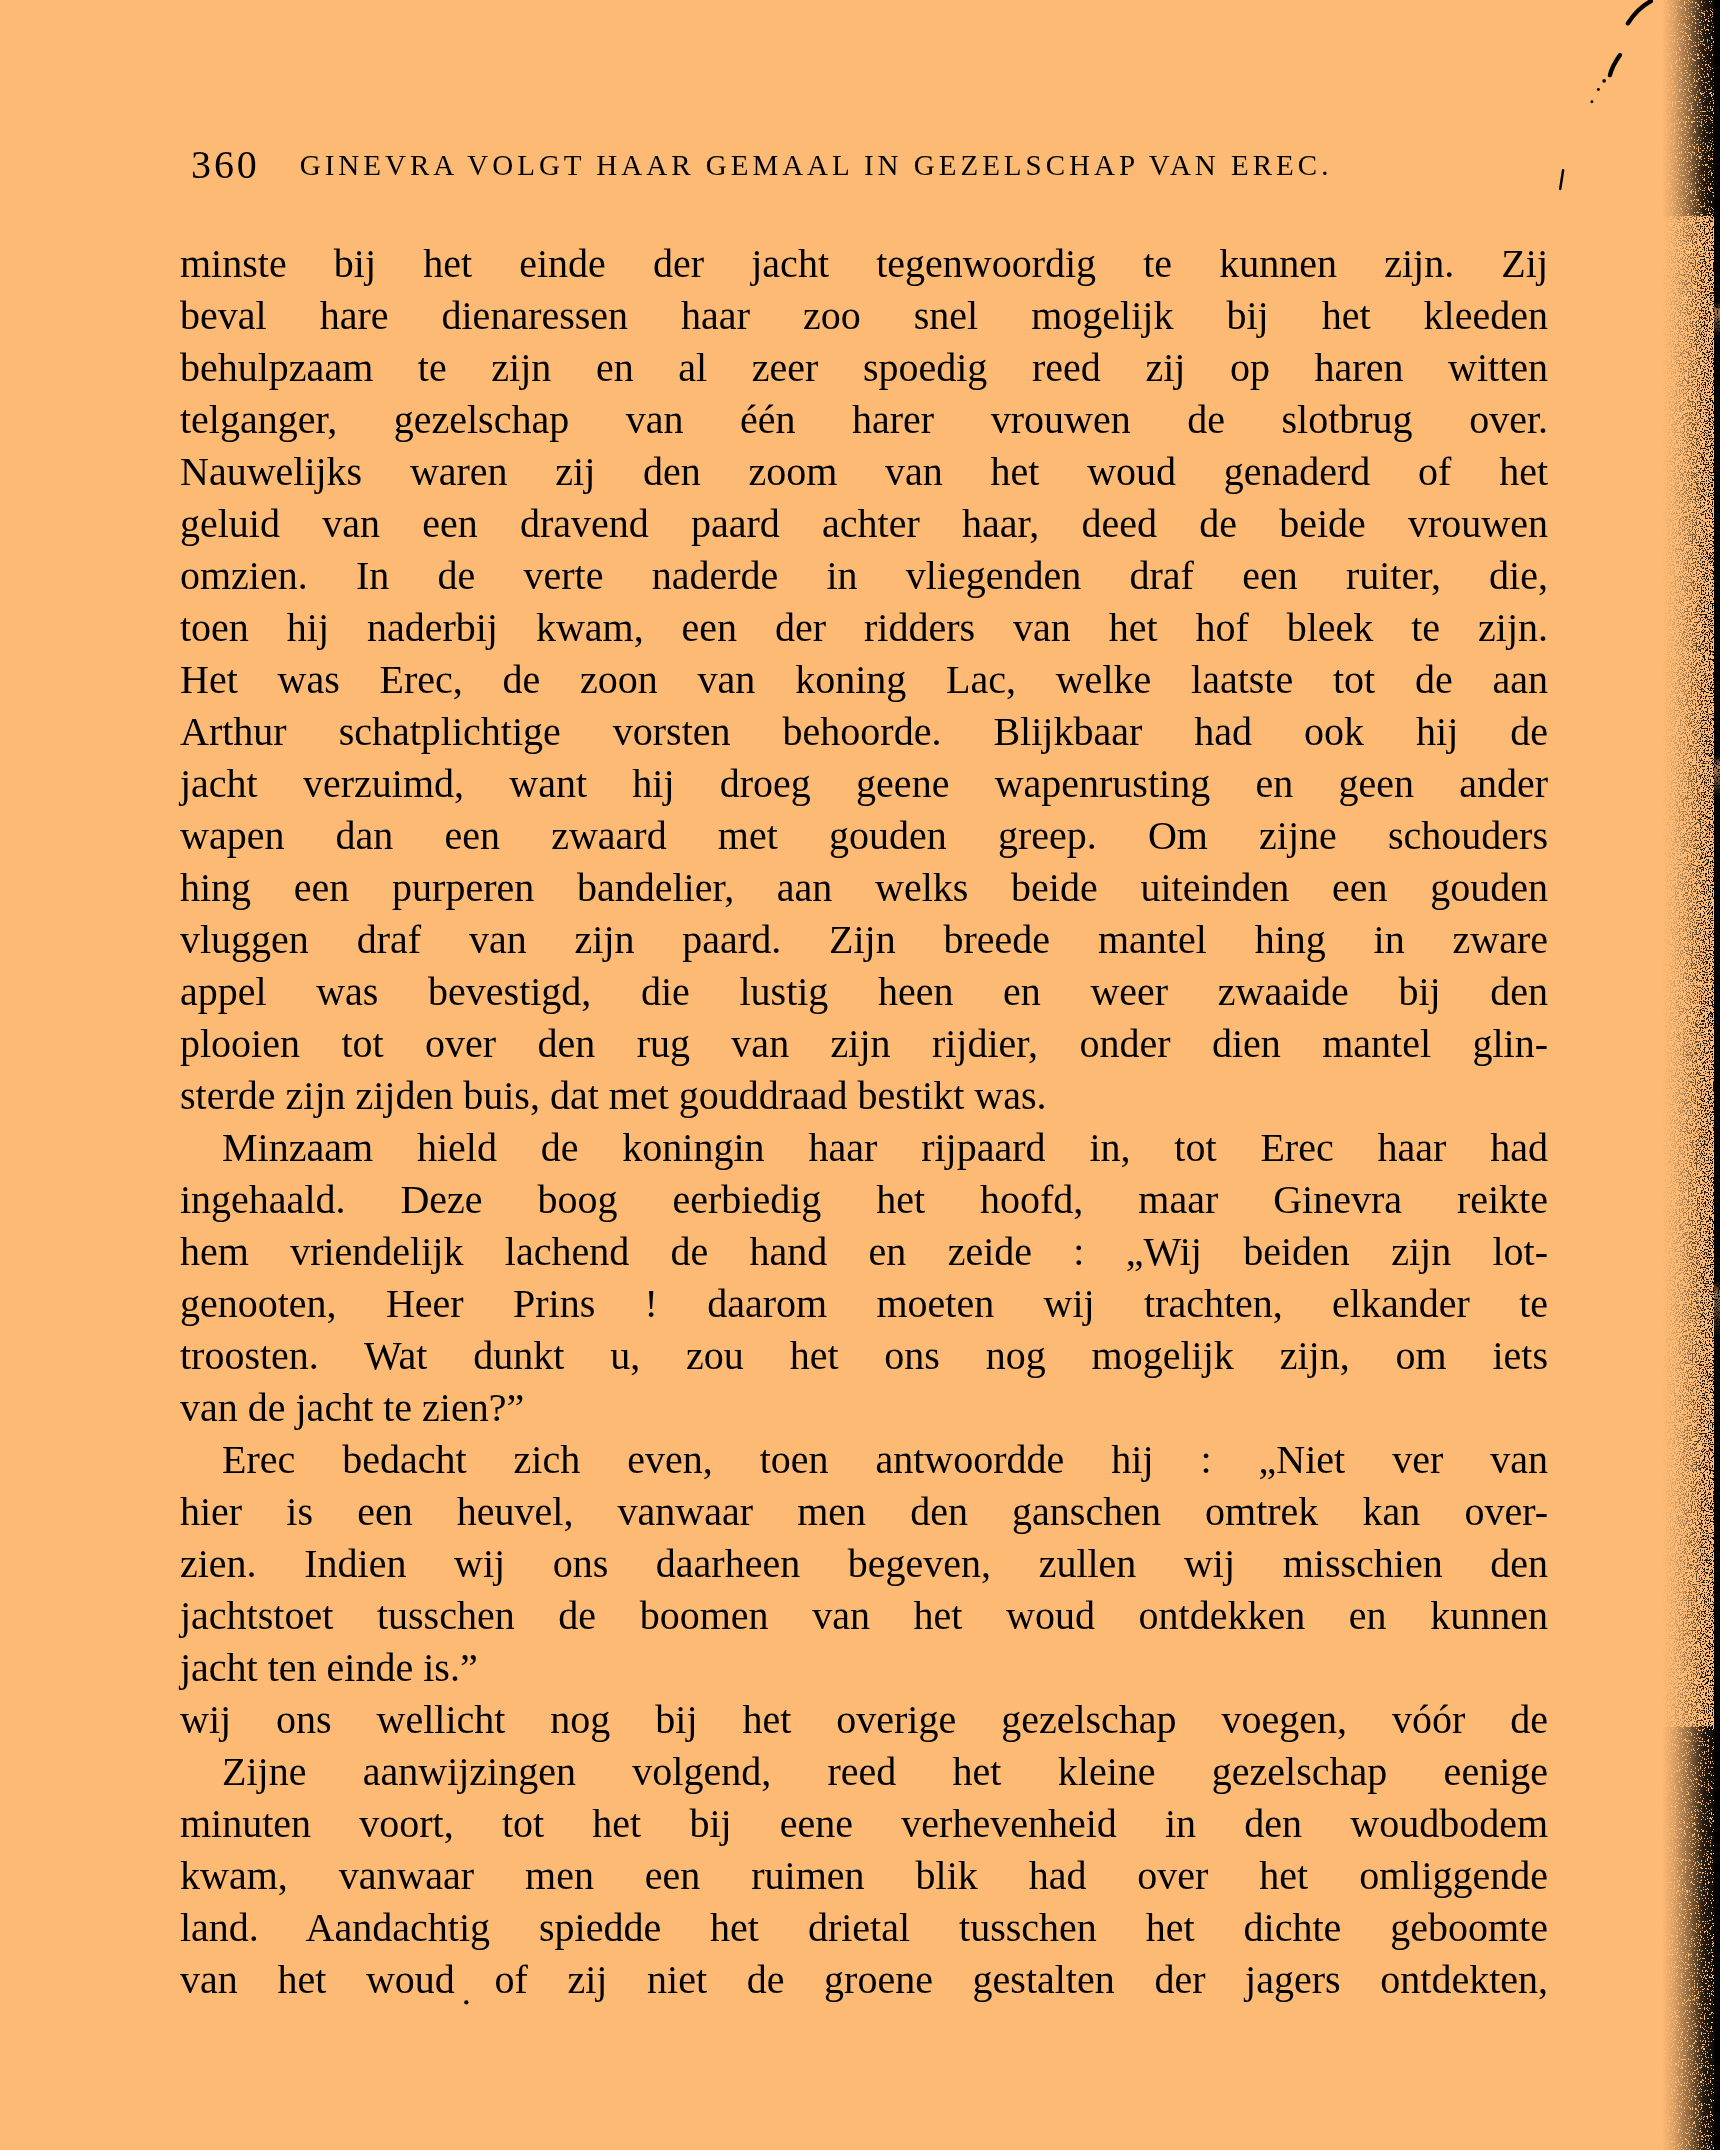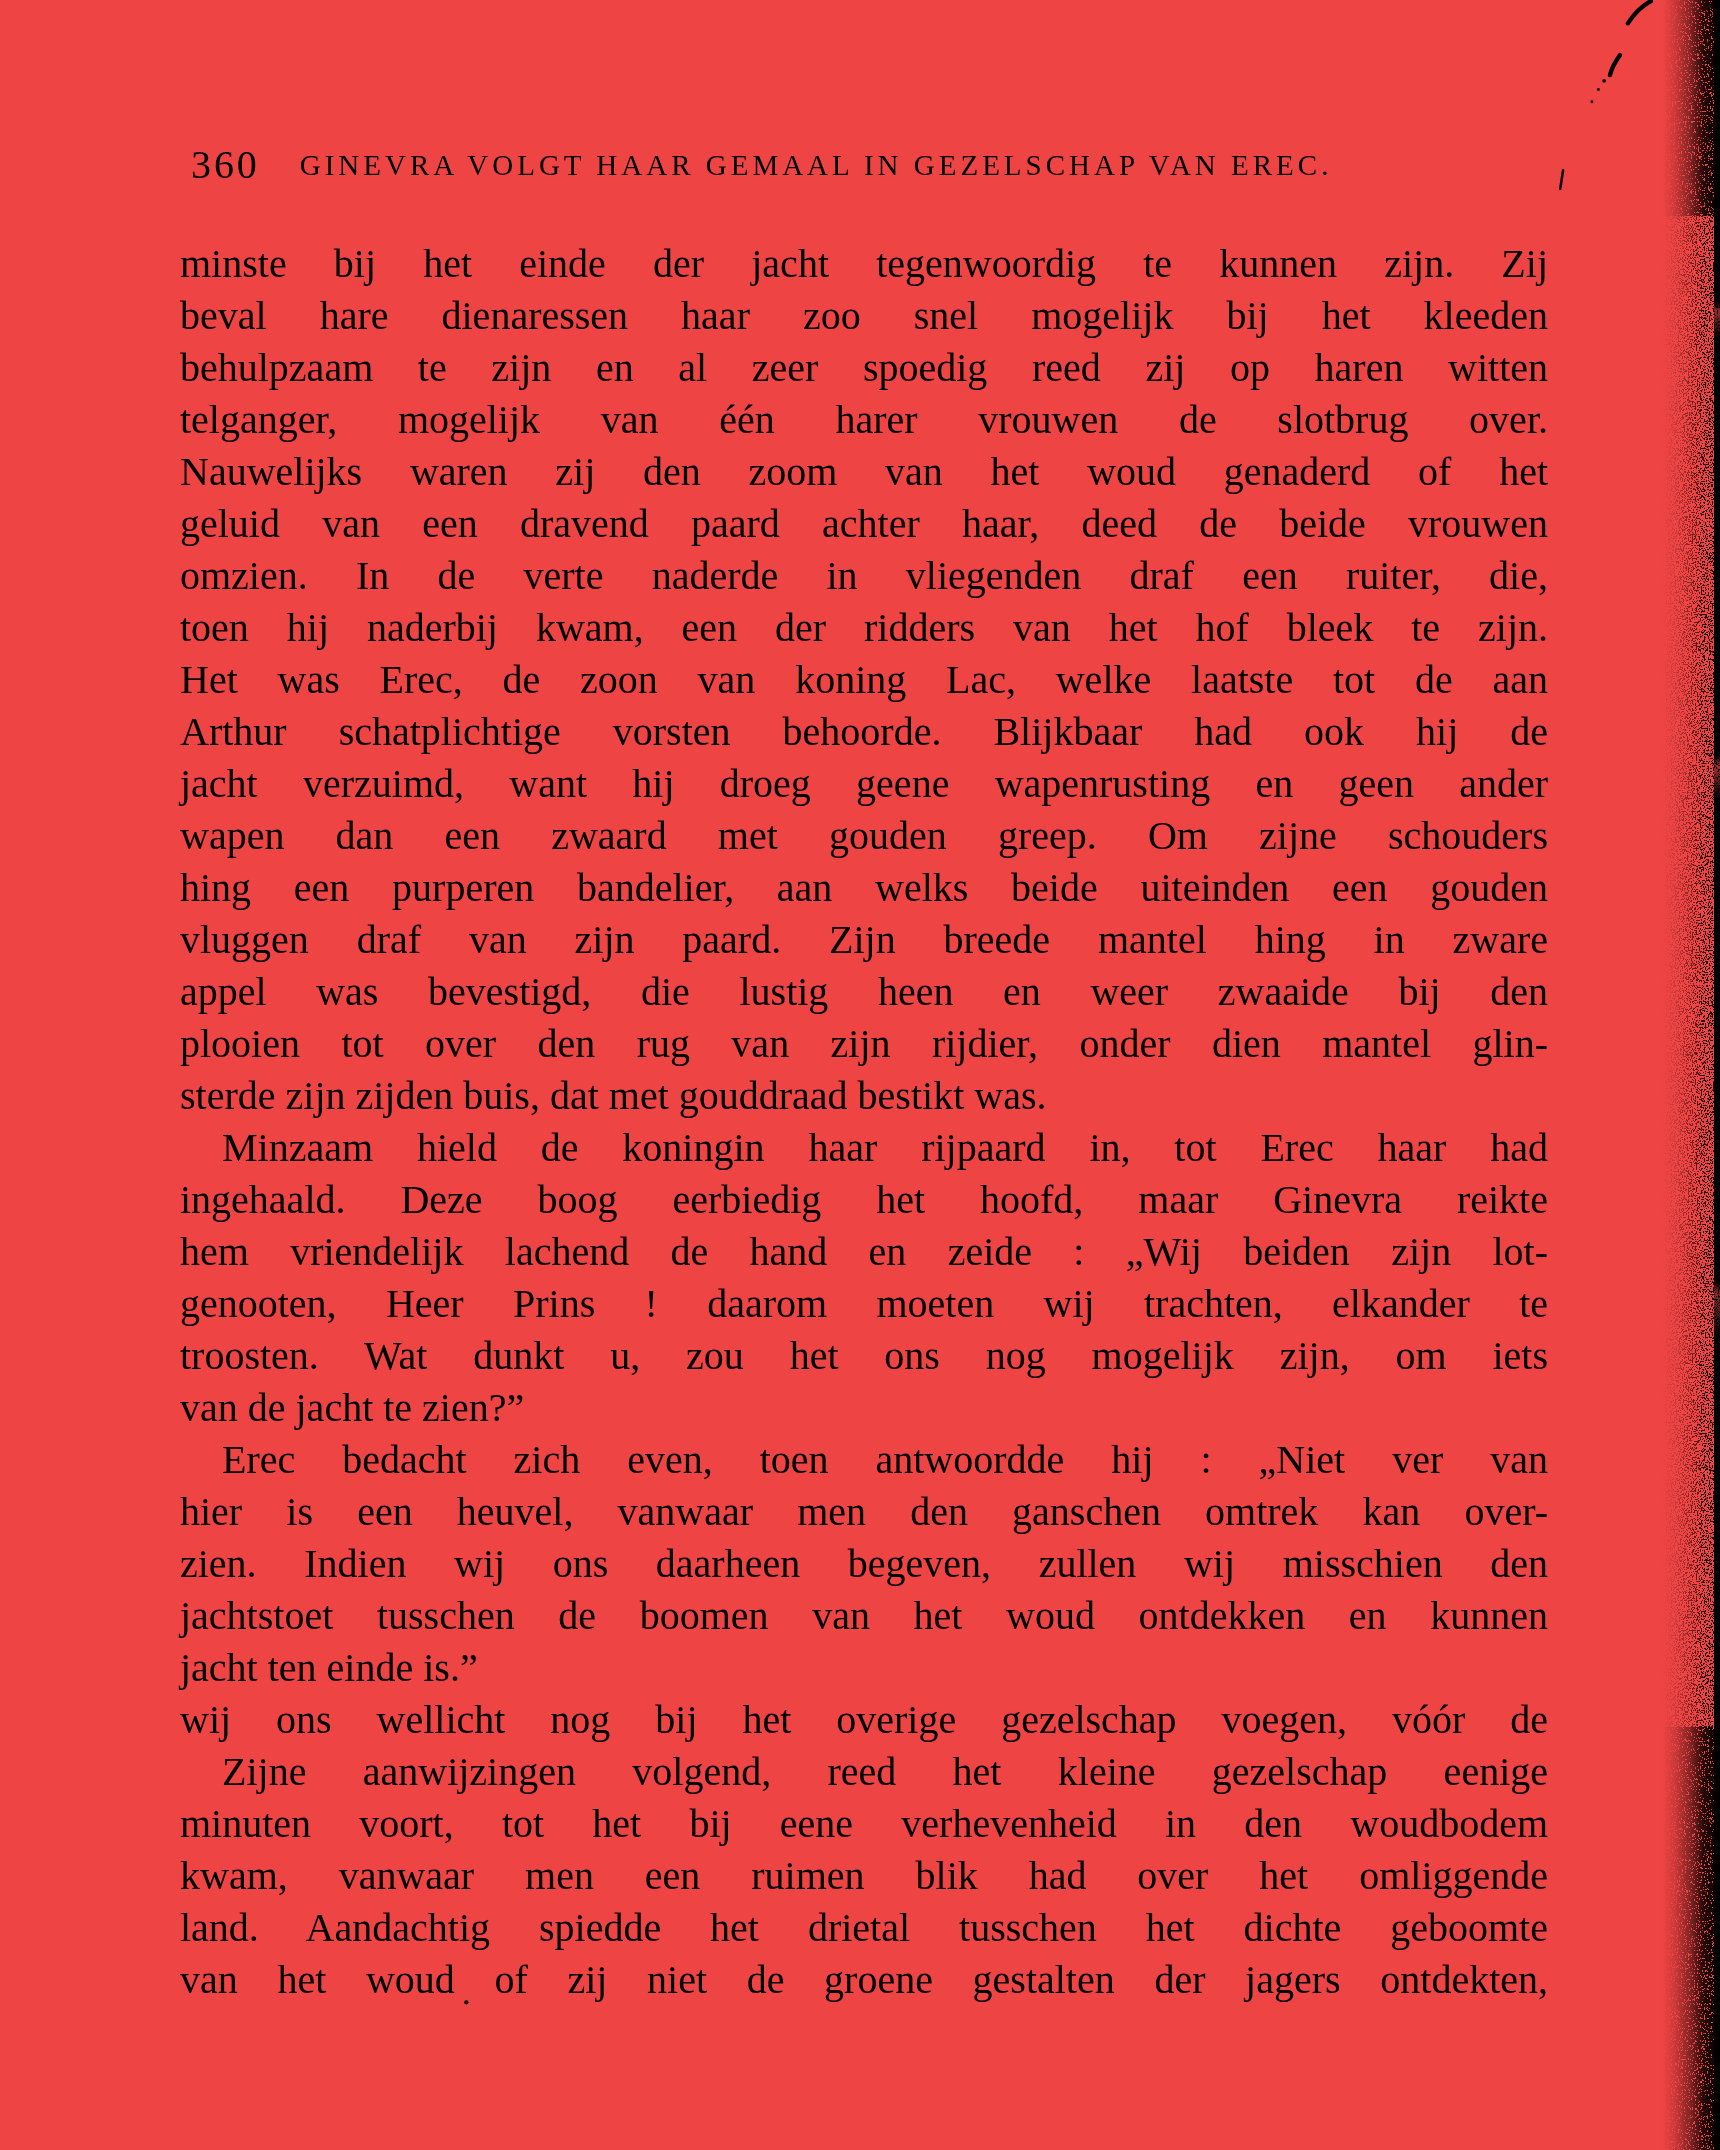--- a/index.html
+++ b/index.html
@@ -1,20 +1,20 @@
 <!DOCTYPE html>
 <html style="font-size:11.5px"><head>
 <meta charset="utf-8">
 <style>
   html, body { margin: 0; padding: 0; background: #e8e8e8; }
   .page {
     position: relative;
     width: 1720px;
     height: 2151px;
-    background: #ef4444;
+    background: #fdba74;
     color: #000000;
     font-family: "Liberation Serif", "DejaVu Serif", serif;
     overflow: hidden;
   }
 
   
   .running-header {
     position: absolute;
     top: 138px;
     left: 191px;
@@ -97,21 +97,21 @@
   <header class="running-header">
     <span class="page-number">360</span>
     <span class="header-title">GINEVRA VOLGT HAAR GEMAAL IN GEZELSCHAP VAN EREC.</span>
   </header>
 
   <main id="text-block">
       <div class="para">
         <div class="line">minste bij het einde der jacht tegenwoordig te kunnen zijn. Zij</div>
         <div class="line">beval hare dienaressen haar zoo snel mogelijk bij het kleeden</div>
         <div class="line">behulpzaam te zijn en al zeer spoedig reed zij op haren witten</div>
-        <div class="line">telganger, mogelijk van één harer vrouwen de slotbrug over.</div>
+        <div class="line">telganger, gezelschap van één harer vrouwen de slotbrug over.</div>
         <div class="line">Nauwelijks waren zij den zoom van het woud genaderd of het</div>
         <div class="line">geluid van een dravend paard achter haar, deed de beide vrouwen</div>
         <div class="line">omzien. In de verte naderde in vliegenden draf een ruiter, die,</div>
         <div class="line">toen hij naderbij kwam, een der ridders van het hof bleek te zijn.</div>
         <div class="line">Het was Erec, de zoon van koning Lac, welke laatste tot de aan</div>
         <div class="line">Arthur schatplichtige vorsten behoorde. Blijkbaar had ook hij de</div>
         <div class="line">jacht verzuimd, want hij droeg geene wapenrusting en geen ander</div>
         <div class="line">wapen dan een zwaard met gouden greep. Om zijne schouders</div>
         <div class="line">hing een purperen bandelier, aan welks beide uiteinden een gouden</div>
         <div class="line">vluggen draf van zijn paard. Zijn breede mantel hing in zware</div>

